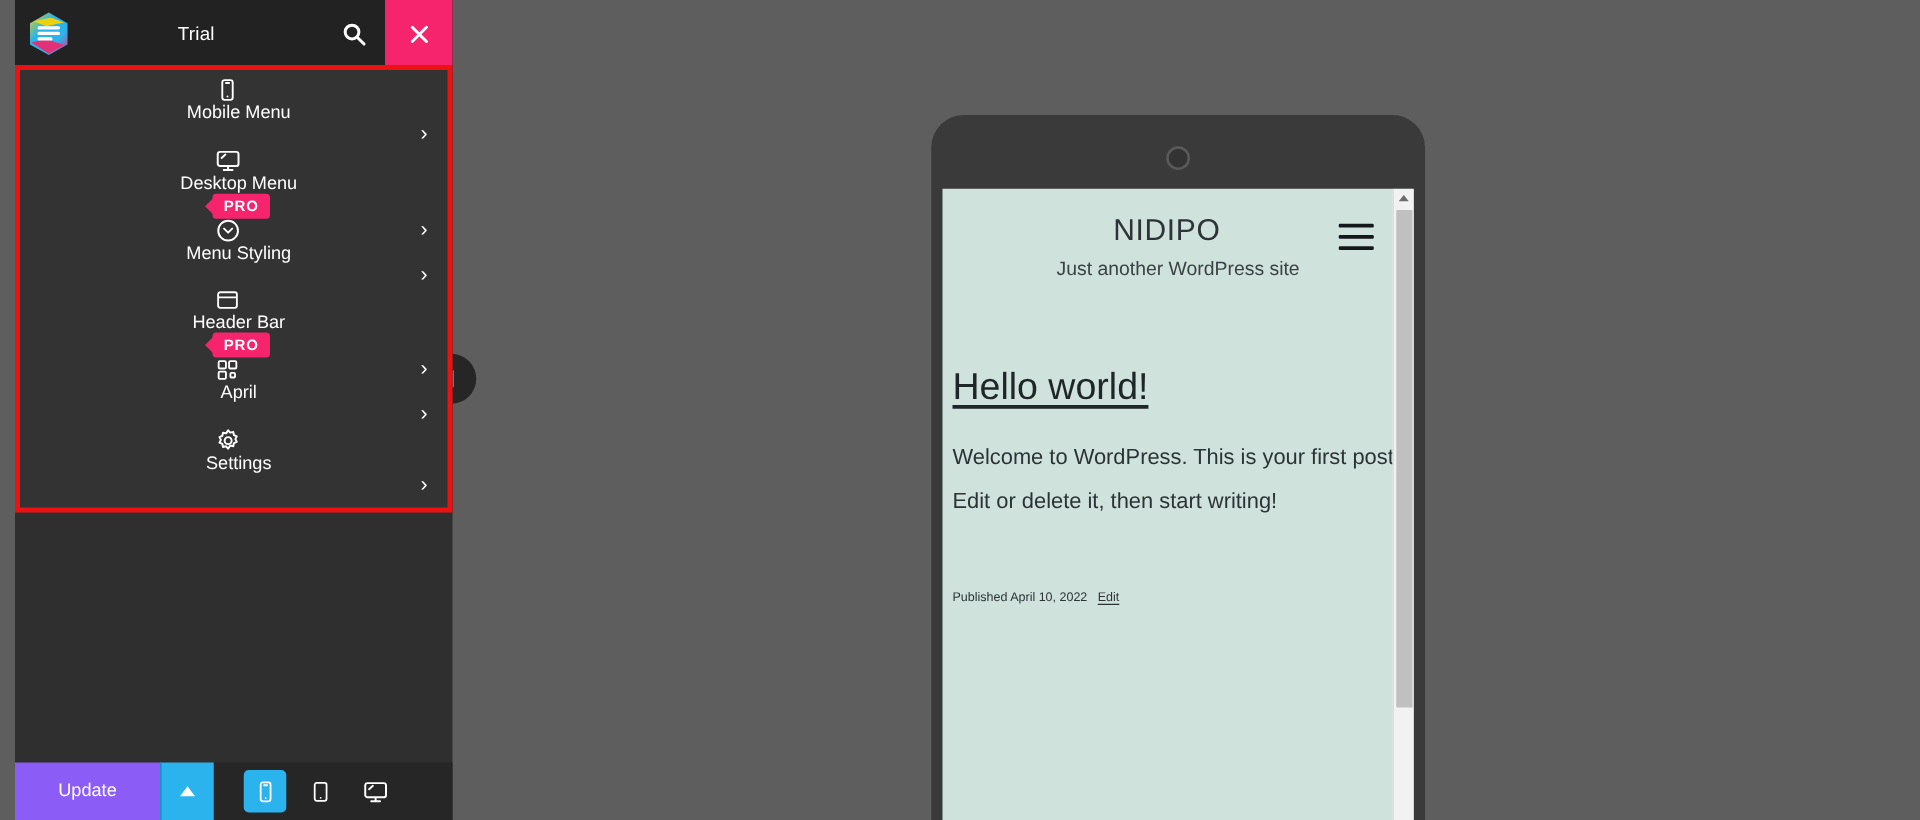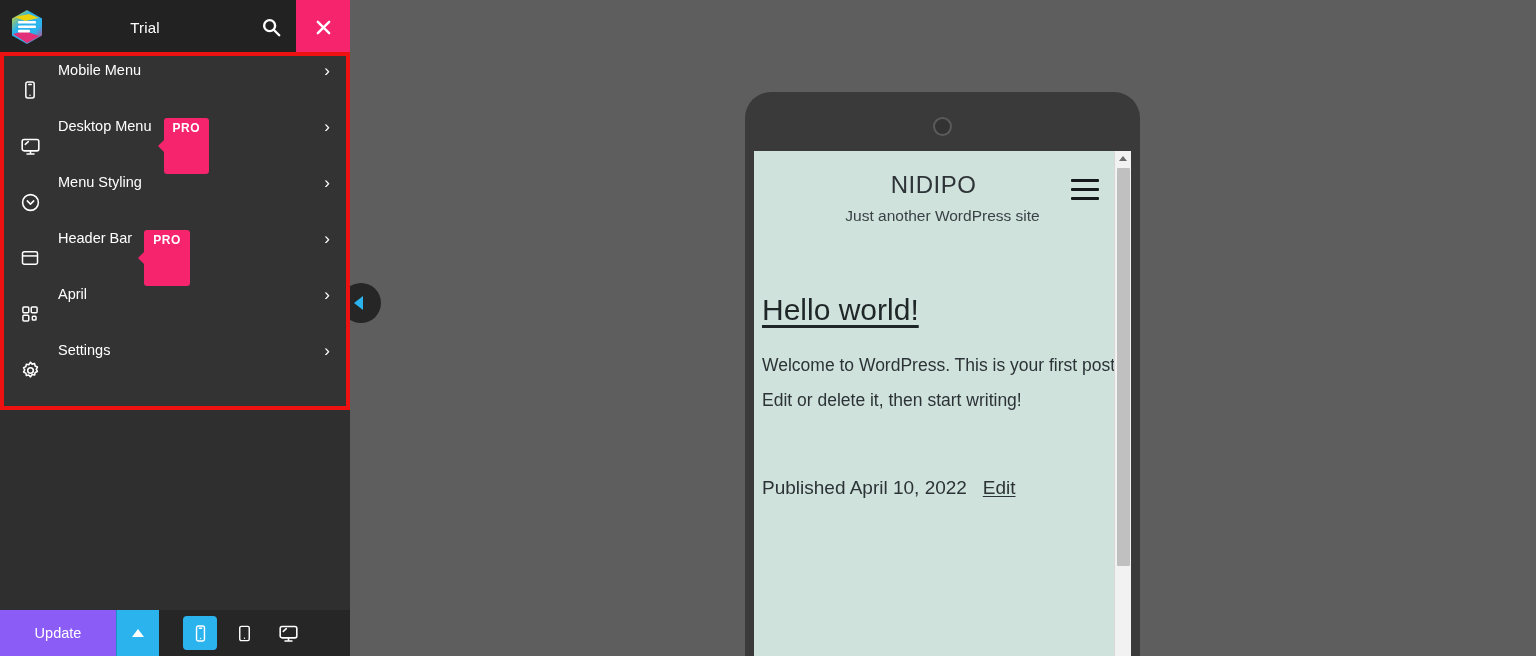--- a/index.html
+++ b/index.html
@@ -7,21 +7,21 @@
     width: 1536px; height: 656px;
     overflow: hidden;
     background: #5e5e5e;
     font-family: "Liberation Sans", sans-serif;
   }
 
   #root { position: relative; width: 1536px; height: 656px; }
 
   
   .panel {
-    position: absolute; left: 0; top: 0;
+    position: absolute; left: 12px; top: 0;
     width: 350px; height: 656px;
     background: #2f2f2f;
     z-index: 20;
   }
 
   .panel-header {
     position: relative;
     height: 54px;
     background: #222;
     display: flex; align-items: center;
@@ -61,25 +61,26 @@
   .menu-section {
     position: absolute;
     left: 0; top: 52px;
     width: 350px;
     border: 4px solid #ee1111;
     background: #333;
     padding: 6px 0 8px 0;
   }
 
   .menu-item {
-    display: flex; 
+    display: flex; align-items: center;
     height: 56px;
     padding: 0 16px 0 16px;
     cursor: pointer;
     color: #fff;
+    flex-direction: column;
   }
   .mi-icon {
     width: 30px; min-width: 30px;
     display: flex; align-items: center;
     color: #fff;
   }
   .mi-label {
     font-size: 14.5px;
     color: #fff;
     margin-left: 8px;
@@ -253,21 +254,21 @@
     line-height: 1.1;
   }
   .post-body {
     margin-top: 22px;
     font-size: 17.5px;
     line-height: 1.95;
     color: #2c3336;
   }
   .post-meta {
     margin-top: 52px;
-    font-size: 19px;
+    font-size: 10px;
     line-height: 1.95;
     color: #2c3336;
   }
   .post-meta a {
     color: #2c3336;
     text-decoration: underline;
     text-underline-offset: 2px;
     cursor: pointer;
   }
 

